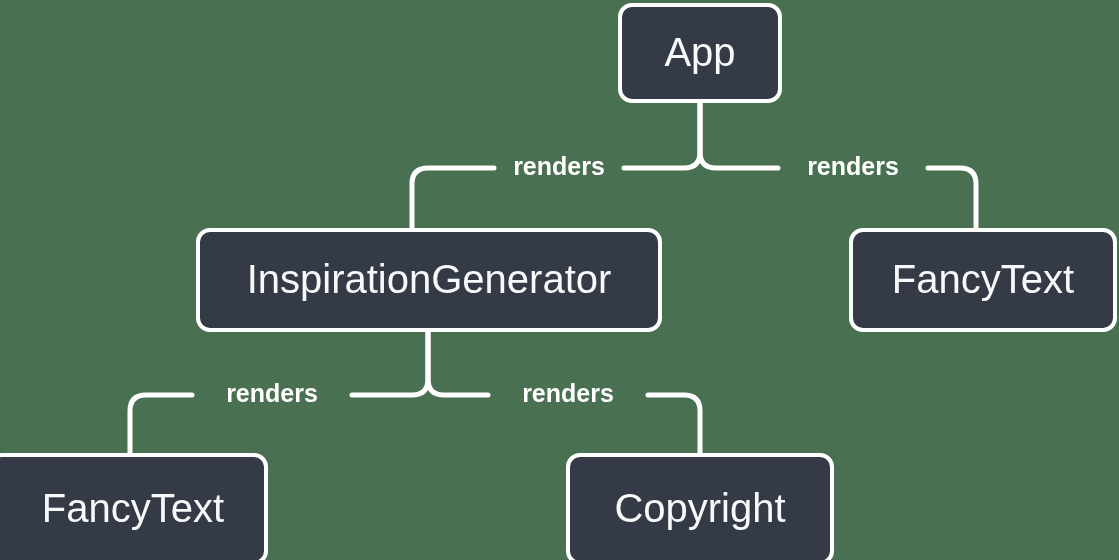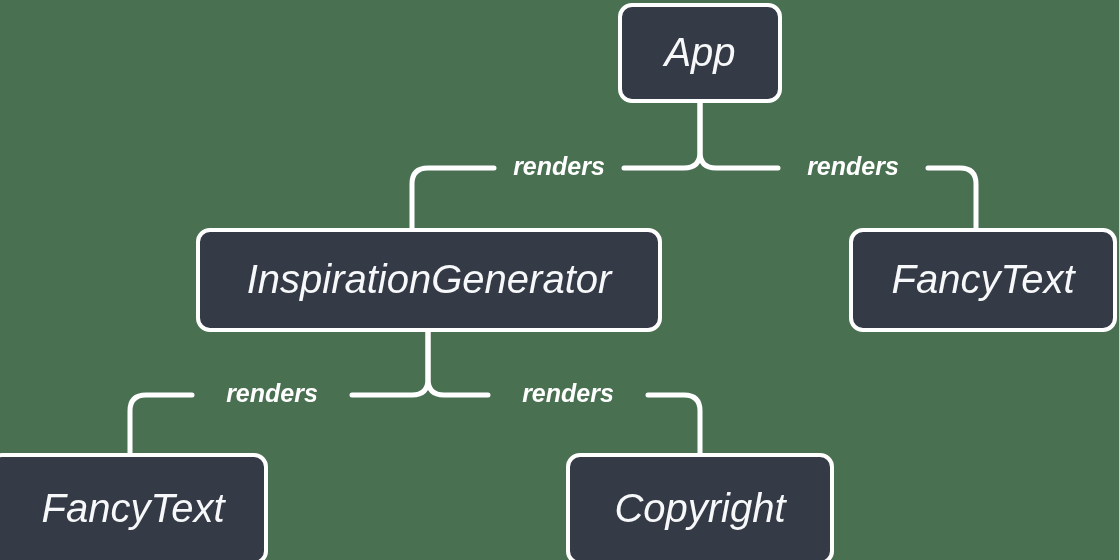--- a/index.html
+++ b/index.html
@@ -10,21 +10,20 @@
     width: 1119px;
     height: 560px;
     background: #4a7052;
     font-family: "Liberation Sans", sans-serif;
     overflow: hidden;
   }
   #diagram-root {
     position: relative;
     width: 884px;
     height: 560px;
-    font-style: italic;
   }
   #diagram-svg {
     position: absolute;
     top: 0;
     left: 0;
     width: 1119px;
     height: 560px;
     display: block;
   }
   .node-box {

